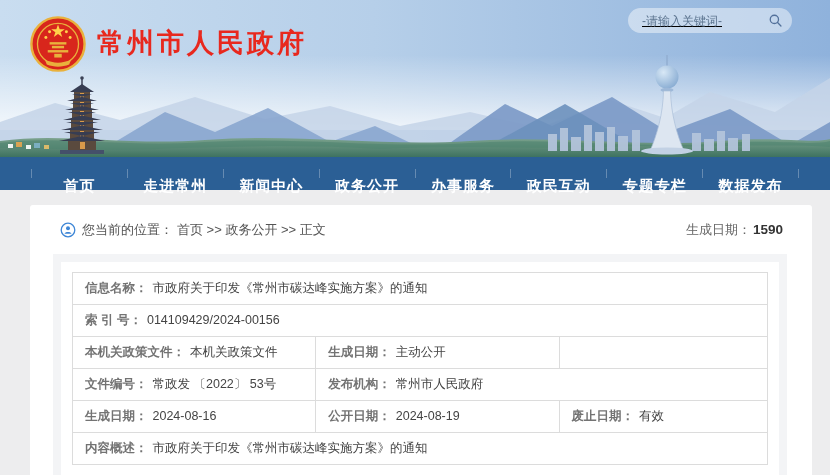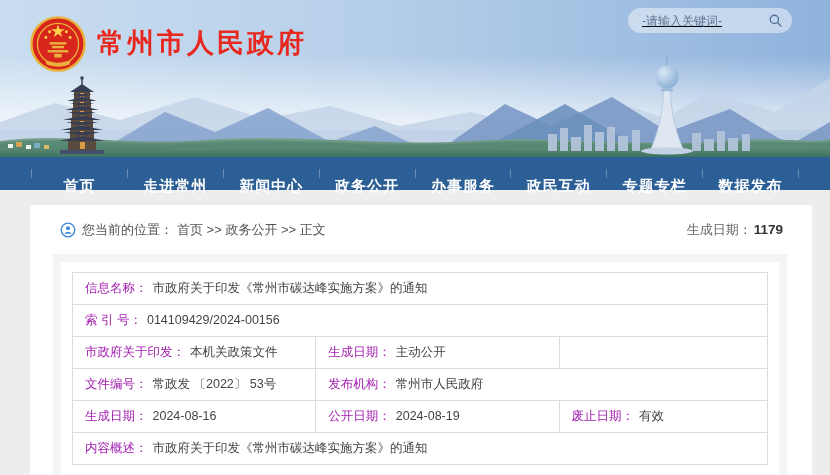--- a/index.html
+++ b/index.html
@@ -63,21 +63,21 @@
 
   .panel { background:#f3f4f6; padding:8px; }
   .panel-inner { background:#ffffff; padding:10px 11px; }
 
   table.info { width:100%; border-collapse:collapse; table-layout:fixed; }
   table.info td {
     border:1px solid #dcdcdc; padding:7px 12px;
     font-size:12.5px; color:#444; height:14px;
     white-space:nowrap; overflow:hidden;
   }
-  .lbl { color:#a21caf; font-weight:normal; margin-right:5px; }
+  .lbl { color:#737373; font-weight:bold; margin-right:5px; }
 </style>
 </head>
 <body>
 
 <div class="banner">
   <svg class="scene" viewBox="0 0 830 157" aria-hidden="true">
     <defs>
       <linearGradient id="skyg" x1="0" y1="0" x2="1" y2="0">
         <stop offset="0" stop-color="#c9ddf0"></stop>
         <stop offset="0.45" stop-color="#b6cfe9"></stop>
@@ -213,21 +213,21 @@
     <div class="breadcrumb">
       <svg class="crumb-icon" viewBox="0 0 16 16" aria-hidden="true">
         <circle cx="8" cy="8" r="6.8" fill="none" stroke="#3e86d6" stroke-width="1.3"></circle>
         <circle cx="8" cy="6.2" r="2" fill="#3e86d6"></circle>
         <path d="M4.6,11.8 C4.6,9.3 11.4,9.3 11.4,11.8 Z" fill="#3e86d6"></path>
       </svg>
       <span class="crumb-prefix">您当前的位置：</span>
       <span class="crumb-path">首页 &gt;&gt; 政务公开 &gt;&gt; 正文</span>
     </div>
     <div class="views">
-      <span>生成日期：</span><b>1179</b>
+      <span>生成日期：</span><b>1590</b>
     </div>
   </div>
 
   <div class="panel">
     <div class="panel-inner">
       <table class="info">
         <colgroup>
             <col style="width:35%">
             <col style="width:35%">
             <col style="width:30%">
@@ -238,21 +238,21 @@
             <span class="lbl">信息名称：</span><span>市政府关于印发《常州市碳达峰实施方案》的通知</span>
           </td>
         </tr>
         <tr>
           <td colspan="3">
             <span class="lbl">索 引 号：</span><span>014109429/2024-00156</span>
           </td>
         </tr>
         <tr>
           <td>
-            <span class="lbl">市政府关于印发：</span><span>本机关政策文件</span>
+            <span class="lbl">本机关政策文件：</span><span>本机关政策文件</span>
           </td>
           <td>
             <span class="lbl">生成日期：</span><span>主动公开</span>
           </td>
           <td></td>
         </tr>
         <tr>
           <td>
             <span class="lbl">文件编号：</span><span>常政发 〔2022〕 53号</span>
           </td>

